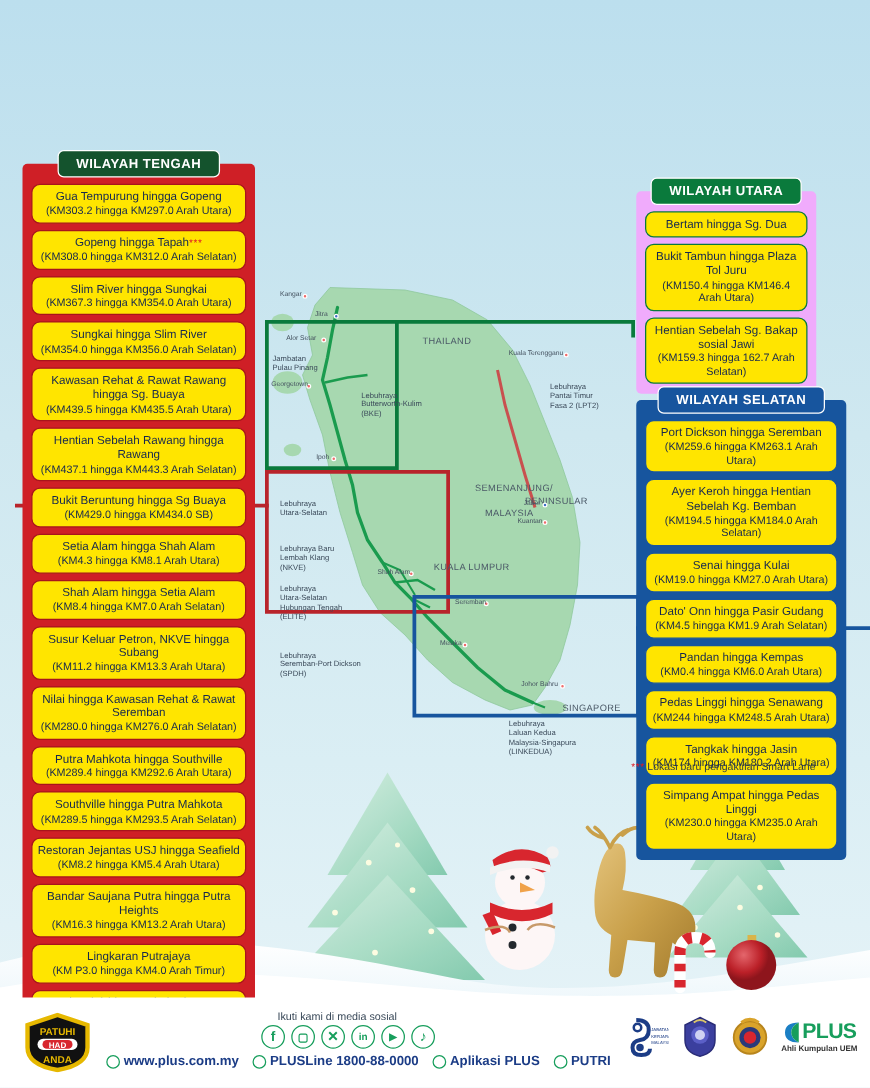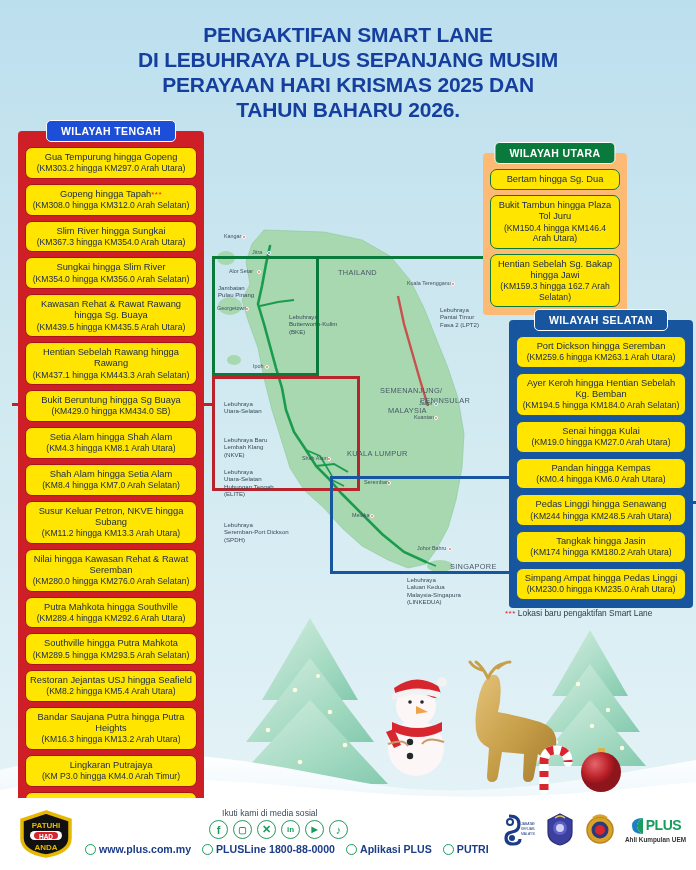--- a/index.html
+++ b/index.html
@@ -48,29 +48,29 @@
     text-align: center;
     padding: 4px 4px 4px 4px;
     color: #16284f;
   }
   .item .nm { font-weight: normal; font-size: 9.3px; line-height: 11.2px; color:#16284f;}
   .item .km { font-size: 8.6px; line-height: 10.6px; color:#16284f; }
   .ast { color: #e01a23; font-size: 8px; letter-spacing:0.5px;}
 
   
   #panel-tengah { left: 18px; top: 131px; width: 186px; background: #cf1f26; }
-  #panel-tengah .panel-badge { background: #1d4ed8; }
-
-  
-  #panel-utara { left: 483px; top: 153px; width: 144px; background: #fdba74; }
+  #panel-tengah .panel-badge { background: #14532d; }
+
+  
+  #panel-utara { left: 509px; top: 153px; width: 144px; background: #f0abfc; }
   #panel-utara .panel-badge { background: #0a7a3c; }
   #panel-utara .item { border-color: #0a7a3c; }
 
   
-  #panel-selatan { left: 509px; top: 320px; width: 184px; background: #17559e; }
+  #panel-selatan { left: 509px; top: 320px; width: 168px; background: #17559e; }
   #panel-selatan .panel-badge { background: #17559e; }
   #panel-selatan .item { border-color: #17559e; }
 
   .footnote {
     position: absolute; left: 505px; top: 608px; width: 185px;
     font-size: 8.4px; color: #2b3a4a; text-align: left;
   }
   .footnote .ast { margin-right: 2px; }
 
   
@@ -205,26 +205,20 @@
       <path d="M544 790 l0 -28 q0 -12 12 -12 q12 0 12 12" stroke="#ffffff" stroke-width="9" fill="none" stroke-linecap="round"></path>
       <path d="M544 790 l0 -28 q0 -12 12 -12 q12 0 12 12" stroke="#d8262e" stroke-width="9" fill="none" stroke-dasharray="6 7" stroke-linecap="butt"></path>
     </g>
 
     <g>
       <rect x="598" y="748" width="7" height="6" fill="#d9b44a"></rect>
       <circle cx="601" cy="772" r="20" fill="url(#ballG)"></circle>
     </g>
   </svg>
 
-  <div class="title">
-    <div>PENGAKTIFAN SMART LANE</div>
-    <div>DI LEBUHRAYA PLUS SEPANJANG MUSIM</div>
-    <div>PERAYAAN HARI KRISMAS 2025 DAN</div>
-    <div>TAHUN BAHARU 2026.</div>
-  </div>
 
   <div id="map">
     <svg width="300" height="372" style="position:absolute;left:0;top:0">
 
       <path d="M52 2 L40 16 L34 34 L38 56 L30 72 L36 92 L46 120 L52 150 L60 182 L70 214
                L78 240 L92 262 L112 280 L130 300 L150 318 L176 332 L196 340 L214 336
                L224 322 L236 300 L244 272 L250 240 L252 206 L246 170 L236 140 L224 110
                L212 80 L198 52 L178 28 L150 12 L112 4 Z" fill="#a7d8b0" stroke="#8cc79a" stroke-width="0.6"></path>
 
       <ellipse cx="18" cy="78" rx="12" ry="9" fill="#a7d8b0"></ellipse>
@@ -370,40 +364,44 @@
     <div class="panel-badge">WILAYAH UTARA</div>
     <div class="panel-body">
         <div class="item">
           <div class="nm">Bertam hingga Sg. Dua</div>
         </div>
         <div class="item">
           <div class="nm">Bukit Tambun hingga Plaza Tol Juru</div>
           <div class="km">(KM150.4 hingga KM146.4 Arah Utara)</div>
         </div>
         <div class="item">
-          <div class="nm">Hentian Sebelah Sg. Bakap hingga Jawi</div>
+          <div class="nm">Hentian Sebelah Sg. Bakap sosial Jawi</div>
           <div class="km">(KM159.3 hingga 162.7 Arah Selatan)</div>
         </div>
       </div>
   </div>
 
   <div class="panel" id="panel-selatan">
     <div class="panel-badge">WILAYAH SELATAN</div>
     <div class="panel-body">
         <div class="item">
           <div class="nm">Port Dickson hingga Seremban</div>
           <div class="km">(KM259.6 hingga KM263.1 Arah Utara)</div>
         </div>
         <div class="item">
           <div class="nm">Ayer Keroh hingga Hentian Sebelah Kg. Bemban</div>
           <div class="km">(KM194.5 hingga KM184.0 Arah Selatan)</div>
         </div>
         <div class="item">
           <div class="nm">Senai hingga Kulai</div>
           <div class="km">(KM19.0 hingga KM27.0 Arah Utara)</div>
+        </div>
+        <div class="item">
+          <div class="nm">Dato' Onn hingga Pasir Gudang</div>
+          <div class="km">(KM4.5 hingga KM1.9 Arah Selatan)</div>
         </div>
         <div class="item">
           <div class="nm">Pandan hingga Kempas</div>
           <div class="km">(KM0.4 hingga KM6.0 Arah Utara)</div>
         </div>
         <div class="item">
           <div class="nm">Pedas Linggi hingga Senawang</div>
           <div class="km">(KM244 hingga KM248.5 Arah Utara)</div>
         </div>
         <div class="item">
@@ -484,20 +482,20 @@
         <circle cx="15" cy="18" r="5" fill="#d8262e"></circle>
         <path d="M8 6 q7 -5 14 0" stroke="#d9a32a" stroke-width="2.4" fill="none"></path>
       </svg>
 
       <div style="display:flex;flex-direction:column;align-items:center;">
         <div style="display:flex;align-items:center;">
           <svg width="16" height="20">
             <path d="M13 3 q-11 0 -11 8 q0 8 11 8 q-6 -3 -6 -8 q0 -5 6 -8 Z" fill="#1b7fc4"></path>
             <path d="M13 3 q-6 3 -6 8 q0 5 6 8" fill="#179e5c"></path>
           </svg>
-          <span style="font-size:14px;font-weight:bold;color:#179e5c;letter-spacing:-0.5px;">PLUS</span>
+          <span style="font-size:17px;font-weight:bold;color:#179e5c;letter-spacing:-0.5px;">PLUS</span>
         </div>
         <div style="font-size:6.4px;font-weight:bold;color:#333;margin-top:1px;">Ahli Kumpulan UEM</div>
       </div>
     </div>
   </div>
 
 </div>
 
 </body></html>

